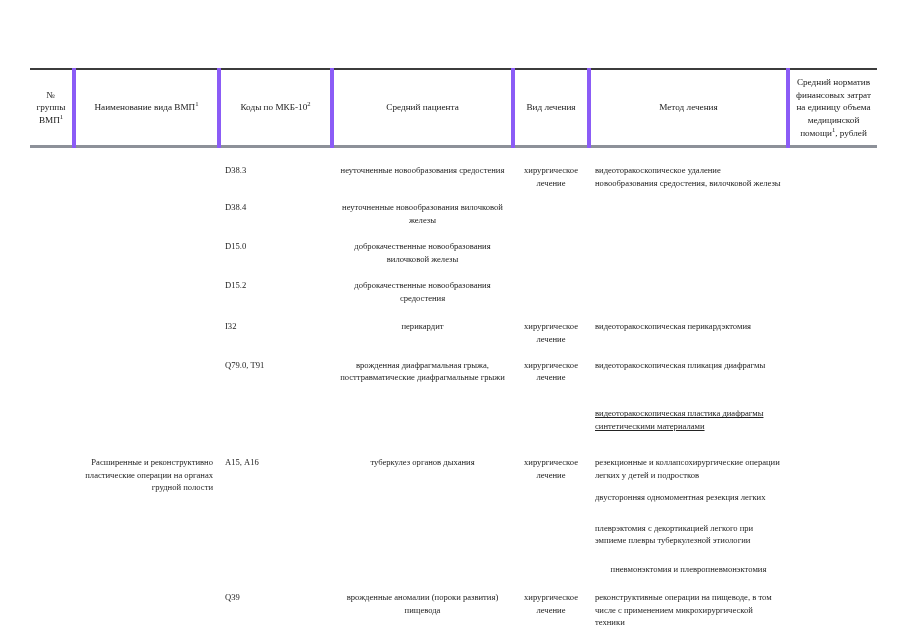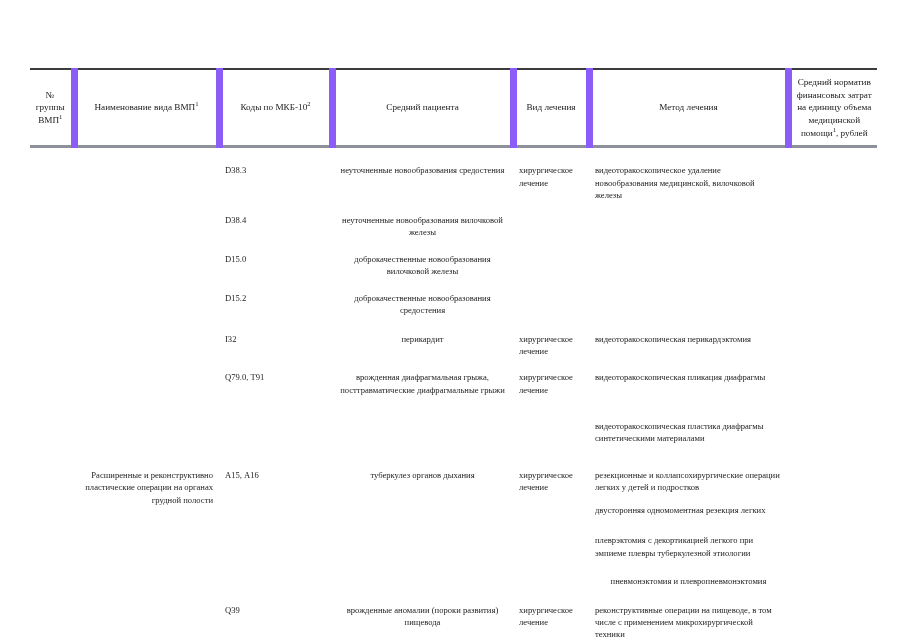--- a/index.html
+++ b/index.html
@@ -35,21 +35,21 @@
     width: 847px;
     table-layout: fixed;
   }
 
   
   thead tr.head-row {
     border-top: 2px solid #3c3c3c;
     border-bottom: 3px solid #8d9199;
   }
   thead th {
-    border-left: 7px solid #8b5cf6;
+    border-left: 4px solid #8b5cf6;
     vertical-align: middle;
     text-align: center;
     font-weight: normal;
     font-size: 9.2px;
     line-height: 1.38;
     padding: 6px 4px 6px 4px;
     height: 72px;
     box-sizing: border-box;
   }
   thead th.first { border-left: none; }
@@ -64,21 +64,21 @@
     vertical-align: top;
     font-size: 8.6px;
     line-height: 1.45;
     padding: 0 6px 0 6px;
     color: #232323;
   }
   td.c-num    { text-align: center; }
   td.c-name   { text-align: right; }
   td.c-codes  { text-align: left; }
   td.c-model  { text-align: center; }
-  td.c-treat  { text-align: left; }
+  td.c-treat  { text-align: center; }
   td.c-method { text-align: left; }
   td.c-norm   { text-align: center; }
 
   tbody tr td { padding-top: 0; }
 
   .blk { display: block; }
 
   
   col.w-num    { width: 44px;  }
   col.w-name   { width: 145px; }
@@ -146,21 +146,21 @@
       </thead>
 
       <tbody>
 
         <tr class="r">
           <td class="c-num pad-top-16"></td>
           <td class="c-name pad-top-16"></td>
           <td class="c-codes pad-top-16">D38.3</td>
           <td class="c-model pad-top-16">неуточненные новообразования средостения</td>
           <td class="c-treat pad-top-16">хирургическое лечение</td>
-          <td class="c-method pad-top-16">видеоторакоскопическое удаление новообразования медицинской, вилочковой железы</td>
+          <td class="c-method pad-top-16">видеоторакоскопическое удаление новообразования средостения, вилочковой железы</td>
           <td class="c-norm pad-top-16"></td>
         </tr>
 
         <tr class="r">
           <td class="c-num pad-top-12"></td>
           <td class="c-name pad-top-12"></td>
           <td class="c-codes pad-top-12">D38.4</td>
           <td class="c-model pad-top-12">неуточненные новообразования вилочковой железы</td>
           <td class="c-treat pad-top-12"></td>
           <td class="c-method pad-top-12"></td>
@@ -198,21 +198,21 @@
         </tr>
 
         <tr class="r">
           <td class="c-num pad-top-14"></td>
           <td class="c-name pad-top-14"></td>
           <td class="c-codes pad-top-14">Q79.0, T91</td>
           <td class="c-model pad-top-14">врожденная диафрагмальная грыжа, посттравматические диафрагмальные грыжи</td>
           <td class="c-treat pad-top-14">хирургическое лечение</td>
           <td class="c-method pad-top-14">
             <span class="blk">видеоторакоскопическая пликация диафрагмы</span>
-            <span class="blk pad-top-18" style="display:block;margin-top:18px;">видеоторакоскопическая пластика диафрагмы синтетическими материалами</span>
+            <span class="blk pad-top-18" style="display:block;margin-top:18px;text-decoration:underline;">видеоторакоскопическая пластика диафрагмы синтетическими материалами</span>
           </td>
           <td class="c-norm pad-top-14"></td>
         </tr>
 
         <tr class="r">
           <td class="c-num pad-top-24"></td>
           <td class="c-name pad-top-24">Расширенные и реконструктивно пластические операции на органах грудной полости</td>
           <td class="c-codes pad-top-24">А15, А16</td>
           <td class="c-model pad-top-24">туберкулез органов дыхания</td>
           <td class="c-treat pad-top-24">хирургическое лечение</td>

